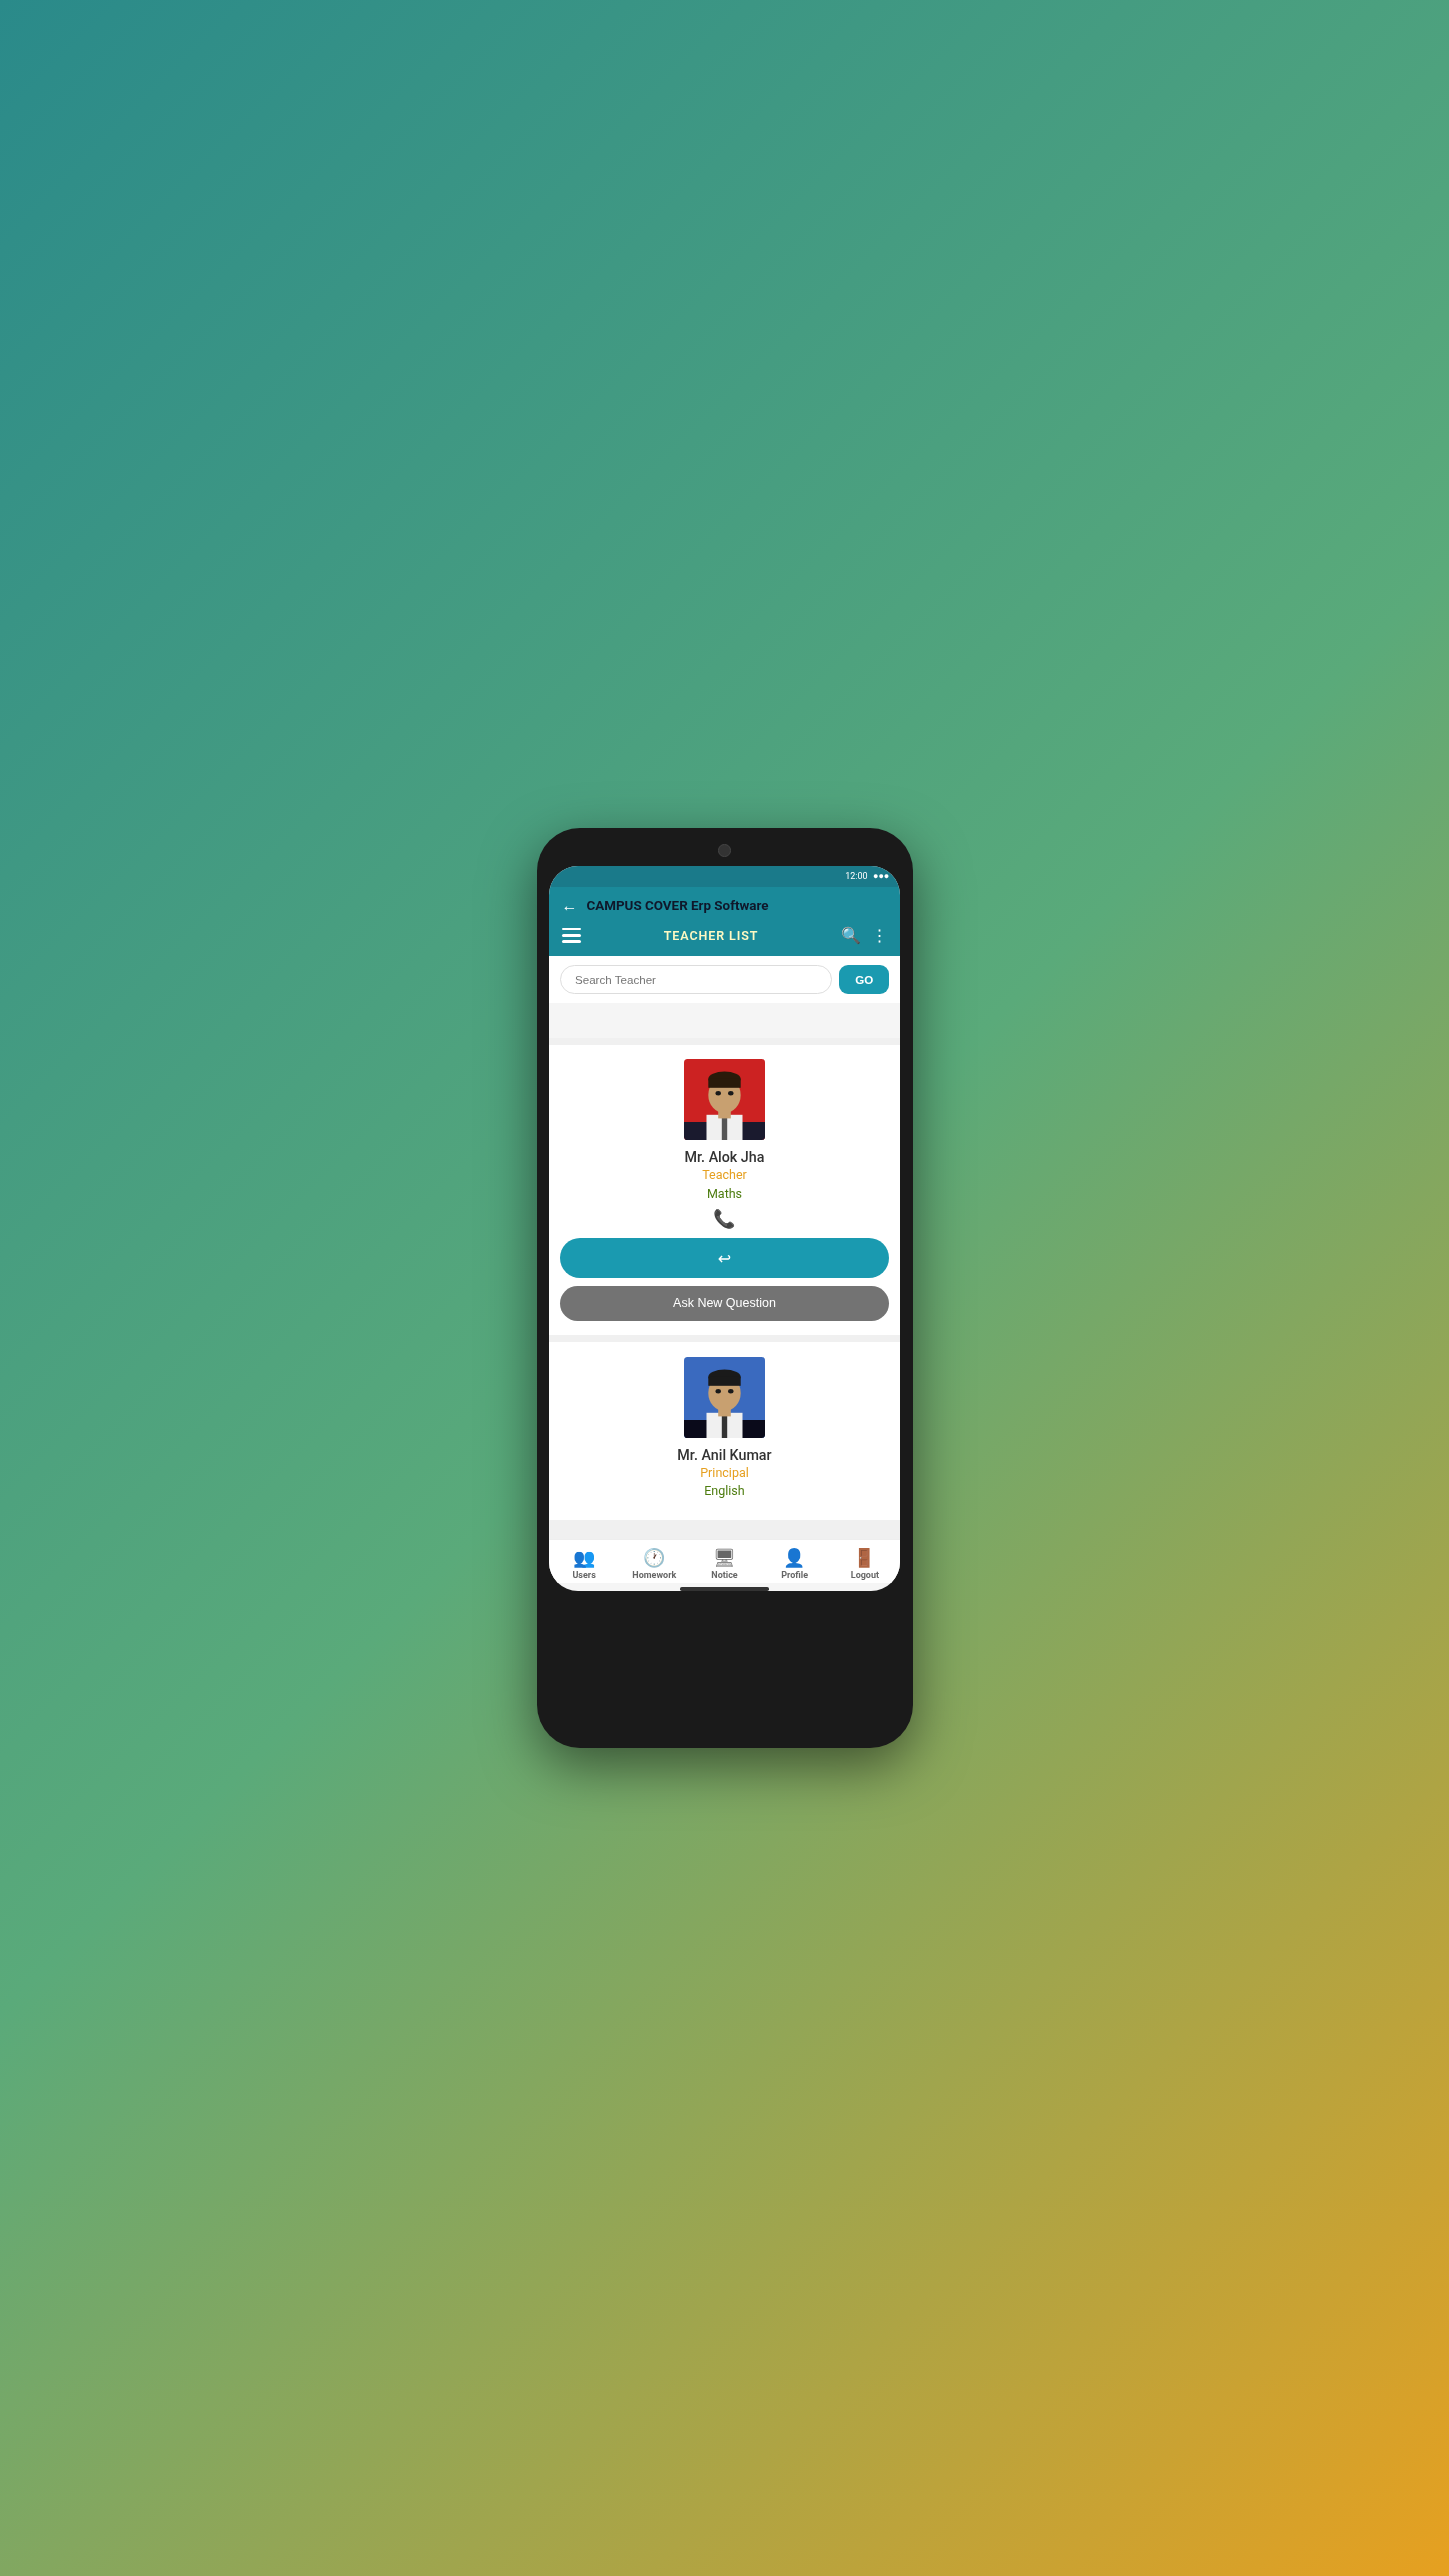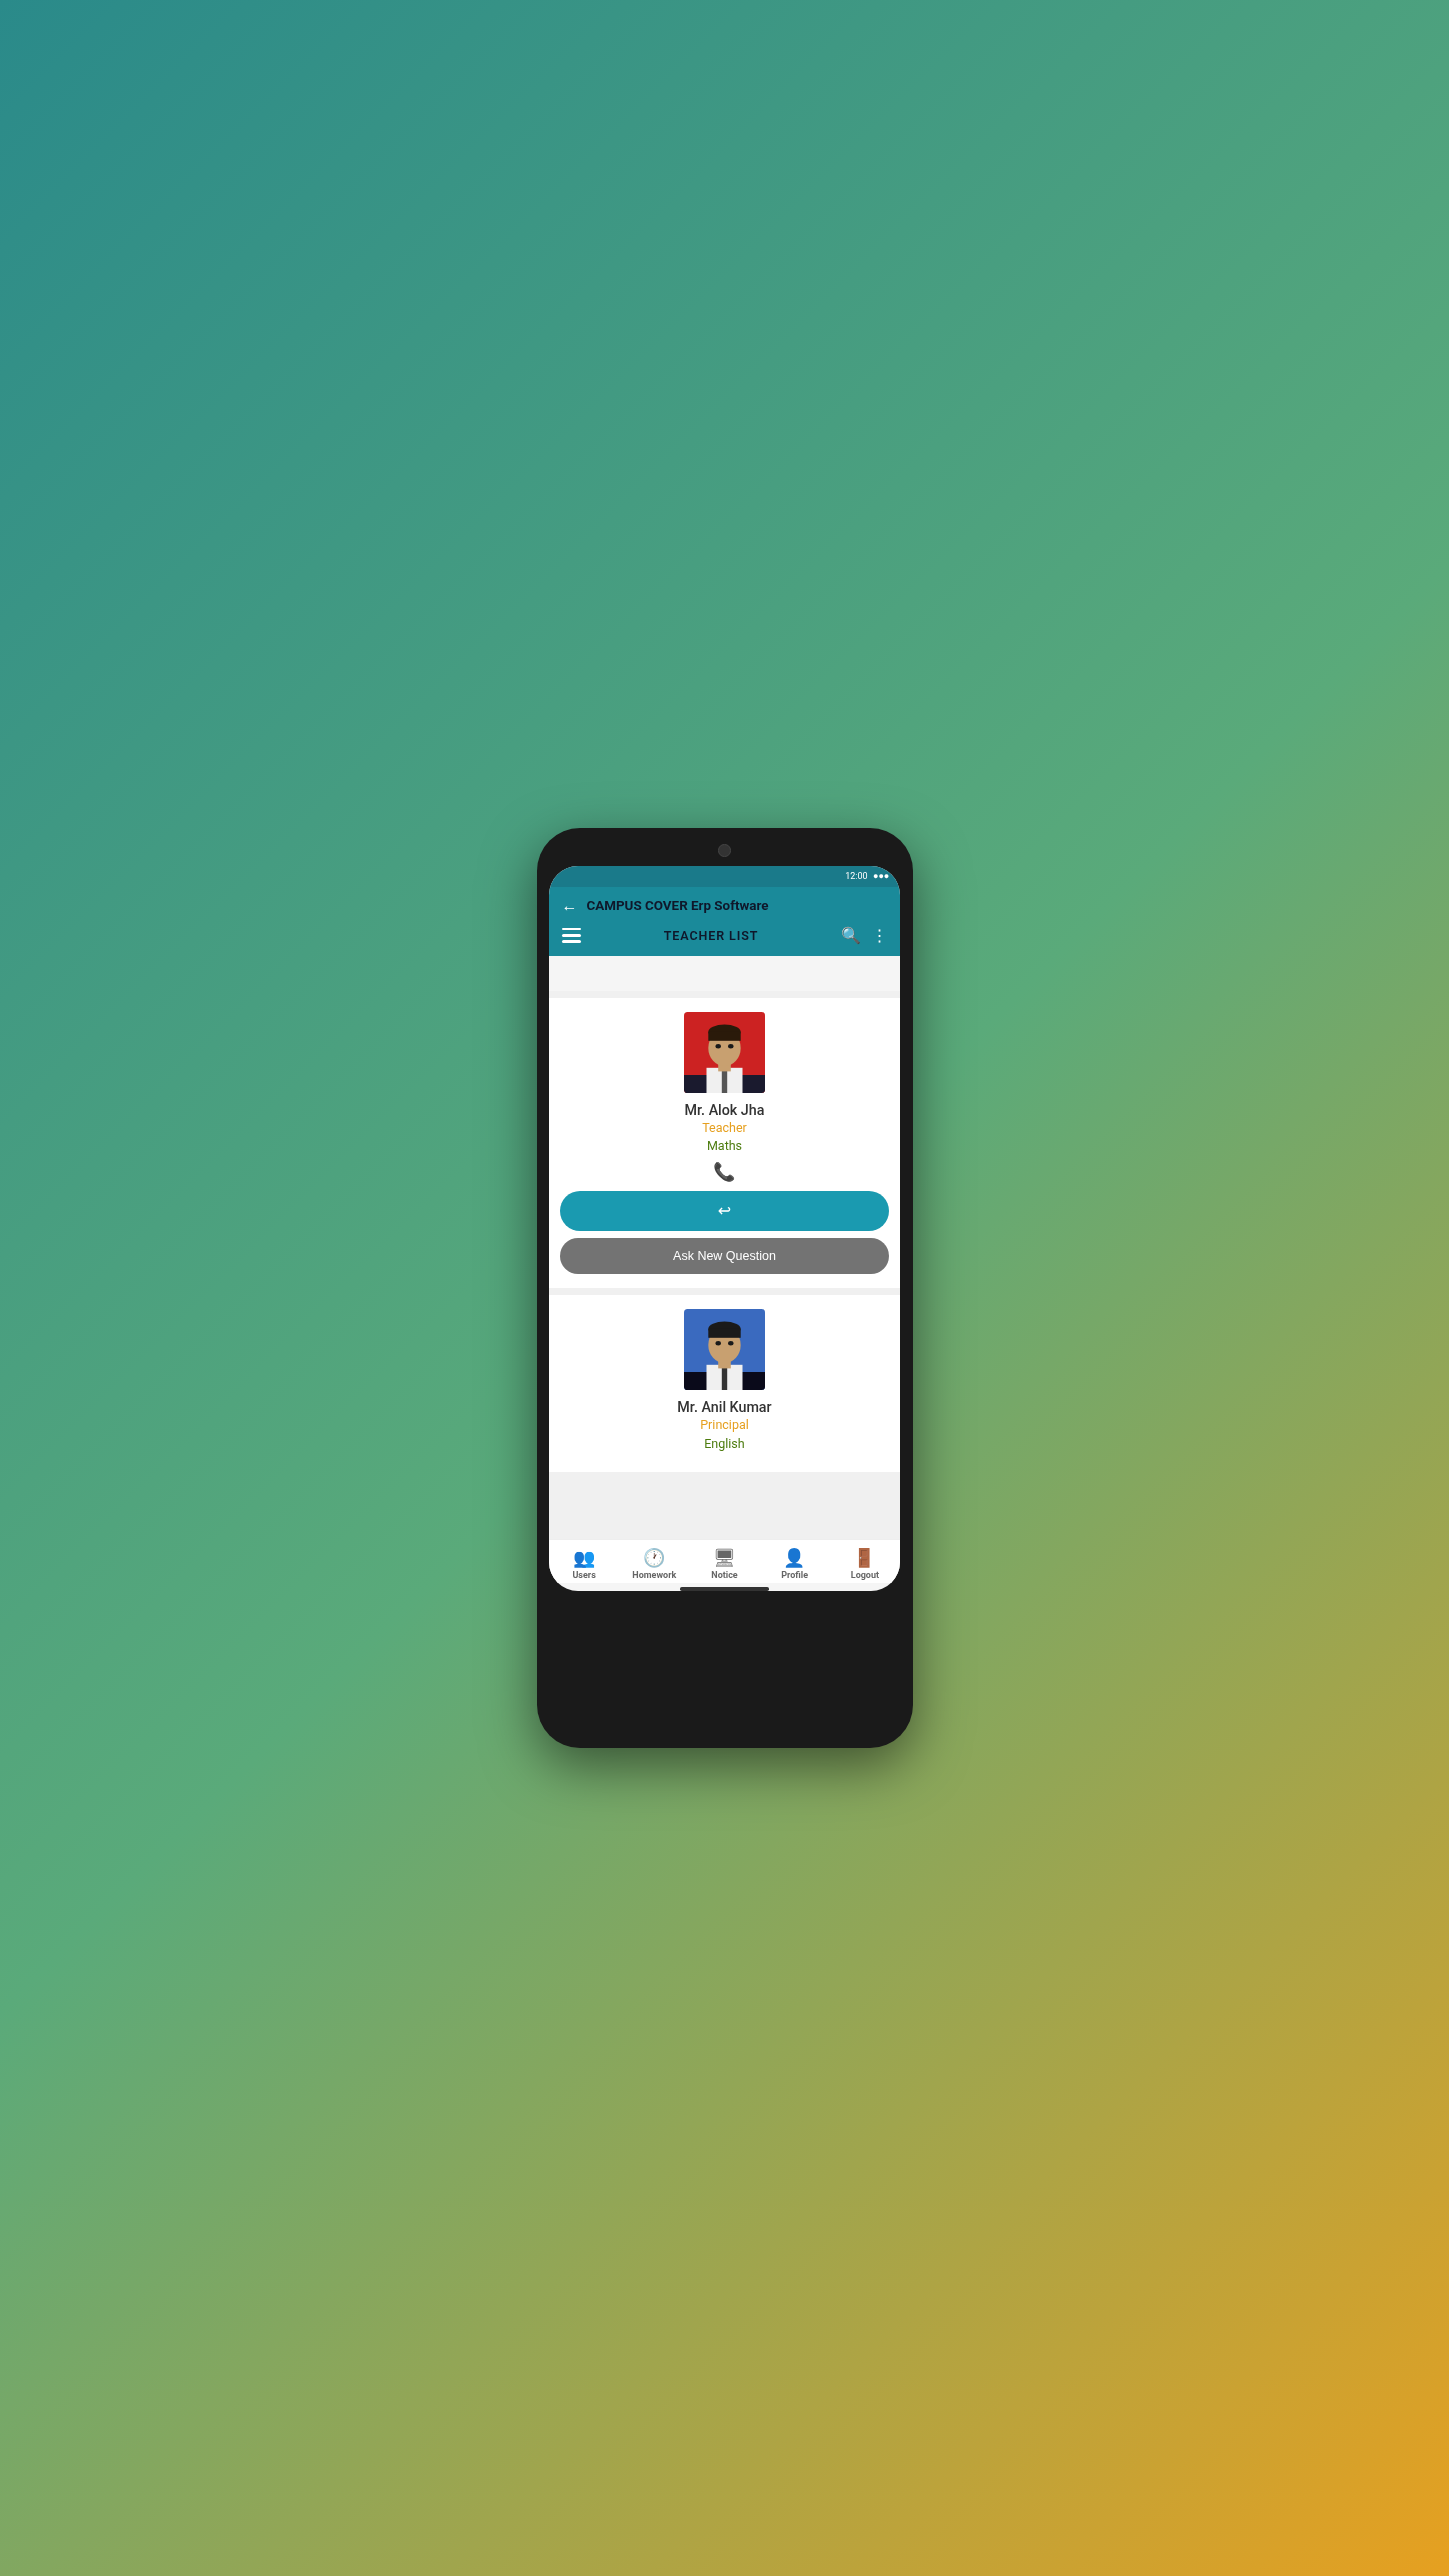--- a/index.html
+++ b/index.html
@@ -85,21 +85,21 @@
       cursor: pointer;
     }
     .hamburger span {
       display: block;
       width: 19.7px;
       height: 2.7px;
       background: white;
       border-radius: 1.8px;
     }
     .nav-center-title {
-      color: #0f172a;
+      color: #fef9c3;
       font-size: 12.5px;
       font-weight: 600;
       letter-spacing: 0.9px;
     }
     .nav-icons {
       display: flex;
       align-items: center;
       gap: 10.7px;
     }
     .nav-icon {
@@ -259,20 +259,24 @@
           <span></span>
         </div>
         <span class="nav-center-title">TEACHER LIST</span>
         <div class="nav-icons">
           <span class="nav-icon">🔍</span>
           <span class="nav-icon">⋮</span>
         </div>
       </div>
     </div>
 
+    <div class="search-bar">
+      <input class="search-input" type="text" placeholder="Search Teacher" style="">
+      <button class="go-button">GO</button>
+    </div>
 
     <div class="content">
 
       <div class="teacher-card">
         <div class="teacher-avatar">
           
           <svg width="81" height="81" viewBox="0 0 90 90">
             <rect width="90" height="90" fill="#cc2222"></rect>
             <rect y="70" width="90" height="20" fill="#1a1a2e"></rect>
 

